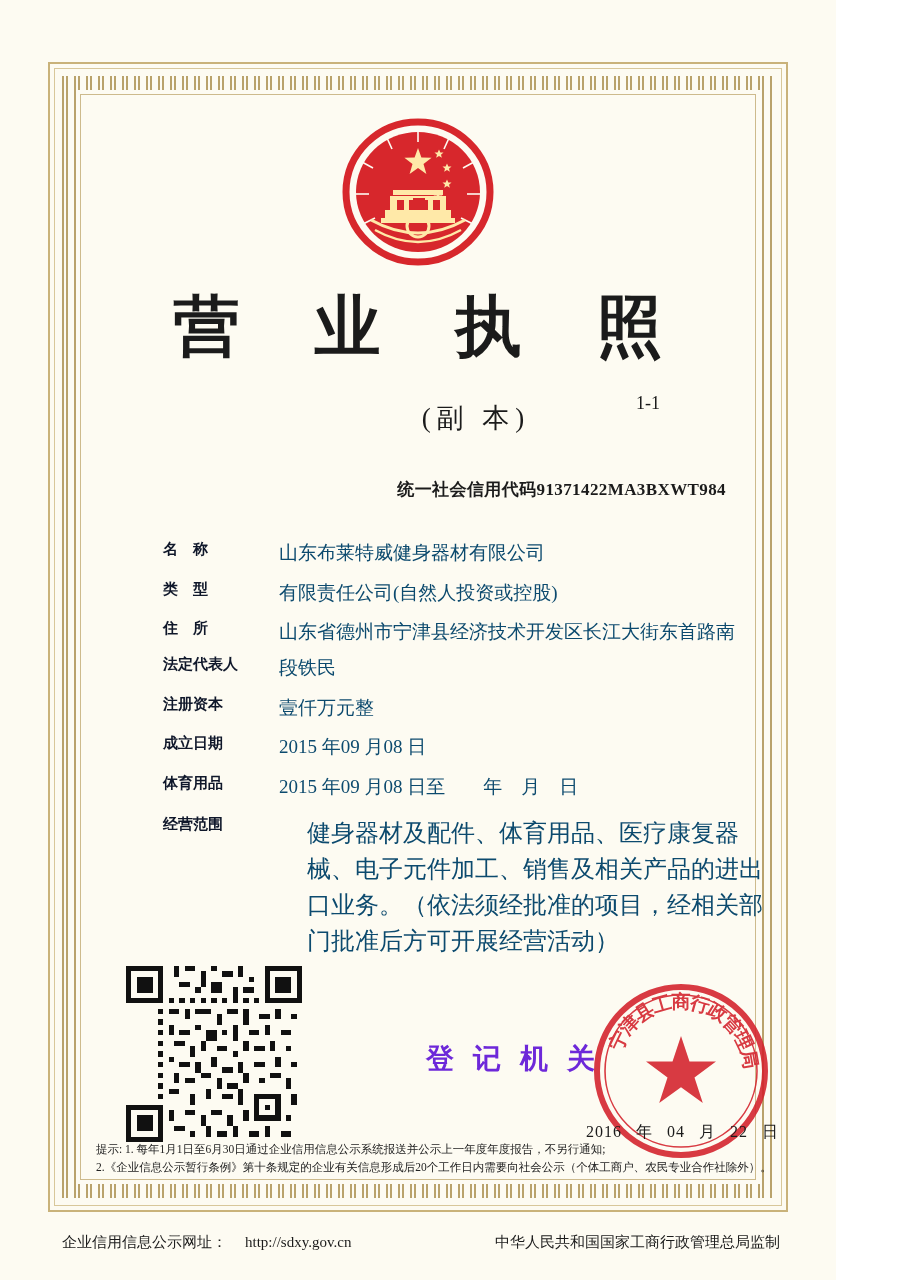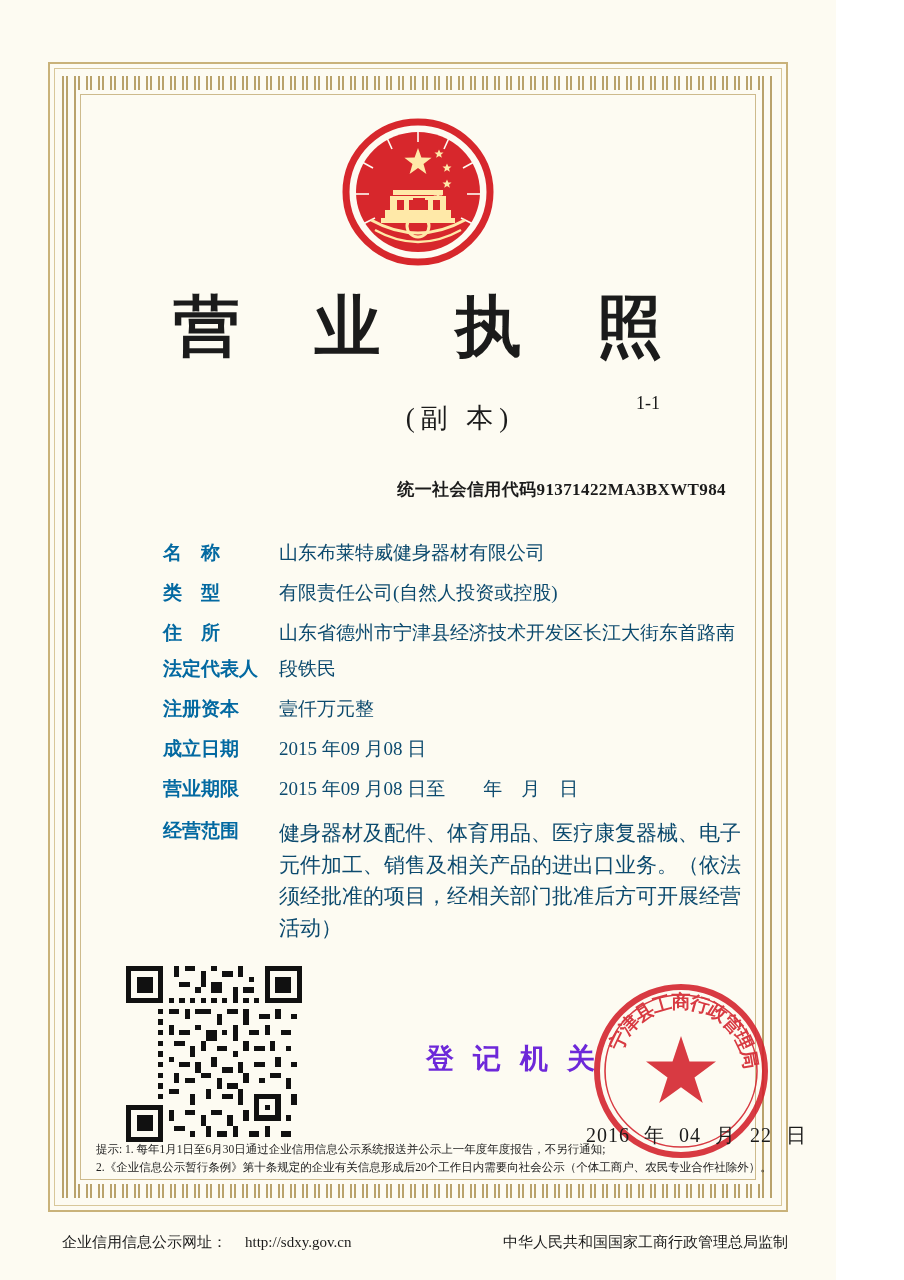--- a/index.html
+++ b/index.html
@@ -79,21 +79,21 @@
     font-family: "DejaVu Serif", serif;
     font-size: 66px;
     font-weight: bold;
     letter-spacing: 26px;
     text-indent: 26px;
     color: #1b1b1b;
   }
   .subtitle {
     position: absolute;
     top: 400px;
-    left: 0;
+    left: 16px;
     width: 100%;
     text-align: center;
     font-size: 27px;
     letter-spacing: 6px;
     text-indent: 6px;
     color: #1b1b1b;
     padding-left: 39px;
   }
   .copy-no {
     position: absolute;
@@ -123,35 +123,35 @@
     width: 620px;
   }
   .row {
     display: flex;
     align-items: flex-start;
     margin-bottom: 14px;
   }
   .row .label {
     width: 116px;
     flex: none;
-    font-size: 19px;
+    font-size: 15px;
     font-weight: bold;
     letter-spacing: 0px;
-    color: #0369a1;
+    color: #0f172a;
     white-space: pre;
   }
   .row .value {
     font-size: 19px;
     color: #0c4a6e;
     line-height: 1.35;
     max-width: 470px;
   }
-  .row.tight { margin-bottom: 10px; align-items: flex-end; }
+  .row.tight { margin-bottom: 10px; }
   .row.scope { margin-top: 16px; }
-  .row.scope .value { font-size: 21px; line-height: 1.5; }
+  .row.scope .value { font-size: 24px; line-height: 1.5; margin-left: 28px; }
 
   
   .qr {
     position: absolute;
     left: 126px;
     top: 966px;
     width: 176px;
     height: 176px;
   }
 
@@ -174,21 +174,21 @@
     width: 186px;
     height: 186px;
     opacity: 0.88;
   }
 
   
   .date-line {
     position: absolute;
     left: 586px;
     top: 1122px;
-    font-size: 20px;
+    font-size: 16px;
     color: #1b1b1b;
     letter-spacing: 1px;
   }
   .date-line span { margin-right: 14px; }
 
   
   .notes {
     position: absolute;
     left: 96px;
     right: 96px;
@@ -203,21 +203,21 @@
   .footer-left {
     position: absolute;
     left: 62px;
     bottom: 28px;
     font-size: 15px;
     color: #1b1b1b;
   }
   .footer-left .url { margin-left: 18px; }
   .footer-right {
     position: absolute;
-    right: 48px;
+    right: 56px;
     bottom: 28px;
     font-size: 15px;
     color: #1b1b1b;
   }
 </style>
 </head>
 <body>
 
 <div class="license">
 
@@ -306,21 +306,21 @@
     </div>
     <div class="row">
       <div class="label">注册资本</div>
       <div class="value">壹仟万元整</div>
     </div>
     <div class="row">
       <div class="label">成立日期</div>
       <div class="value">2015 年09 月08 日</div>
     </div>
     <div class="row">
-      <div class="label">营业期限</div>
+      <div class="label">体育用品</div>
       <div class="value">2015 年09 月08 日至　　年　月　日</div>
     </div>
     <div class="row scope">
       <div class="label">经营范围</div>
       <div class="value">健身器材及配件、体育用品、医疗康复器械、电子元件加工、销售及相关产品的进出口业务。（依法须经批准的项目，经相关部门批准后方可开展经营活动）</div>
     </div>
   </div>
 
   <div class="qr">
     <svg viewBox="0 0 33 33" width="176" height="176" shape-rendering="crispEdges" aria-hidden="true">

